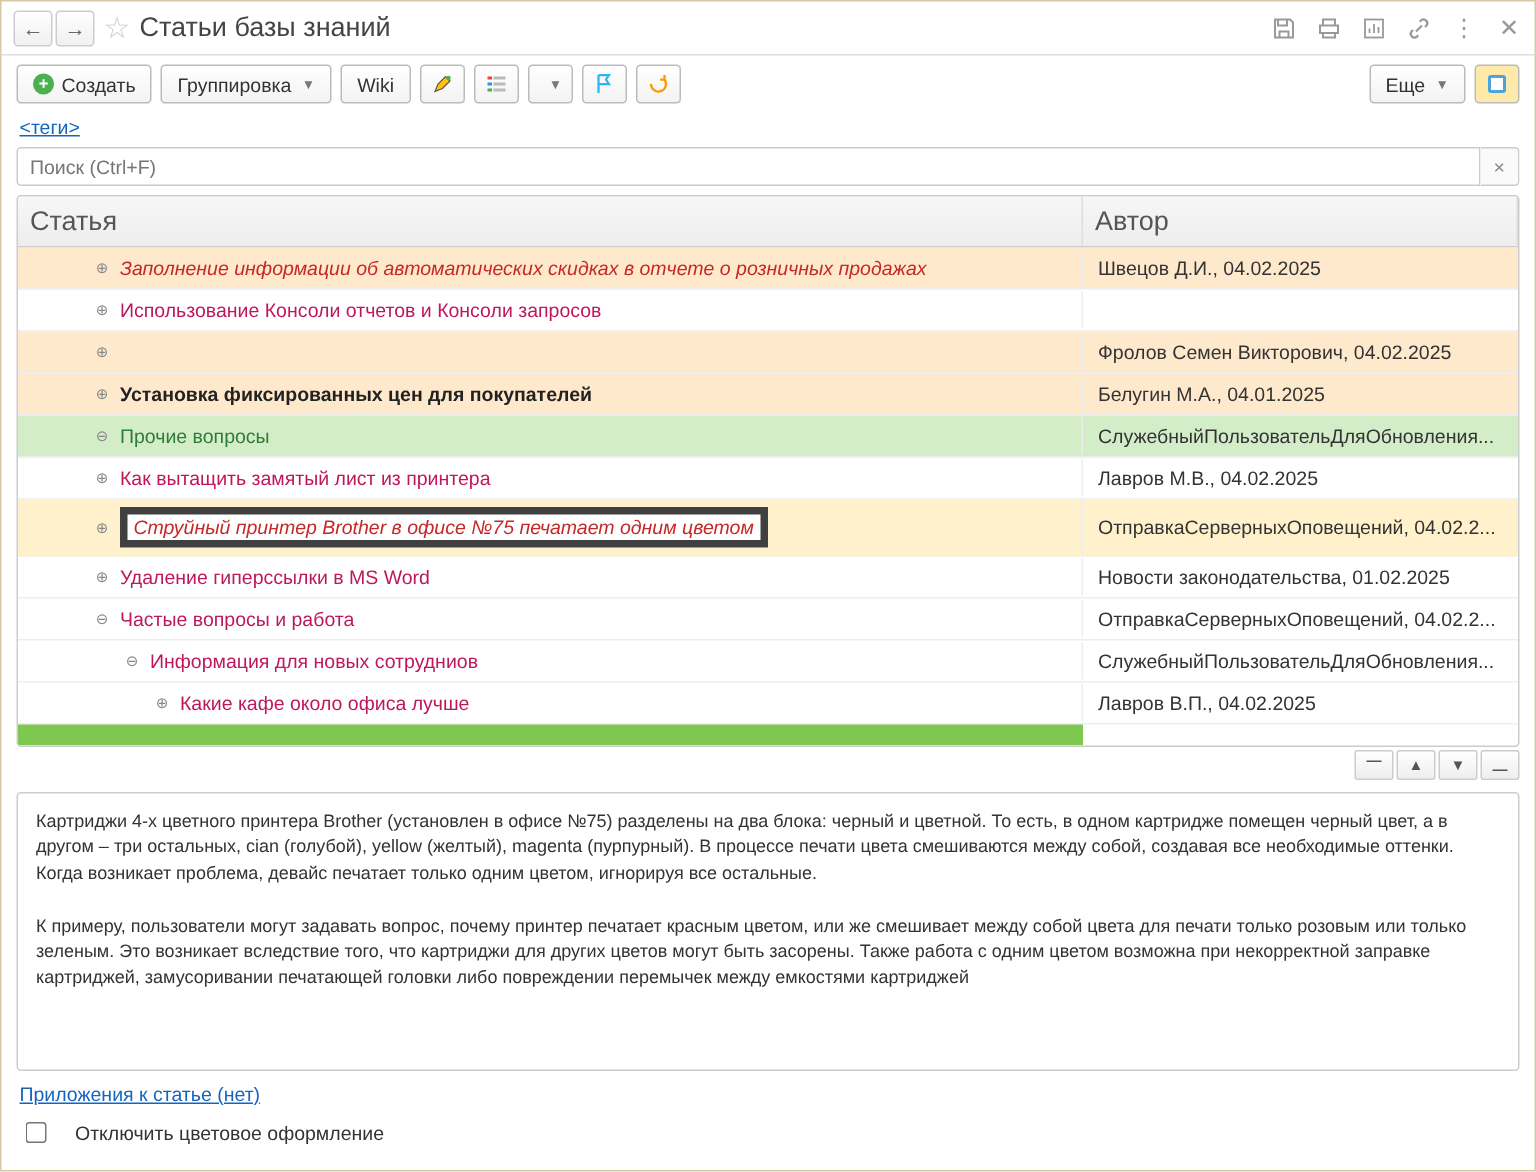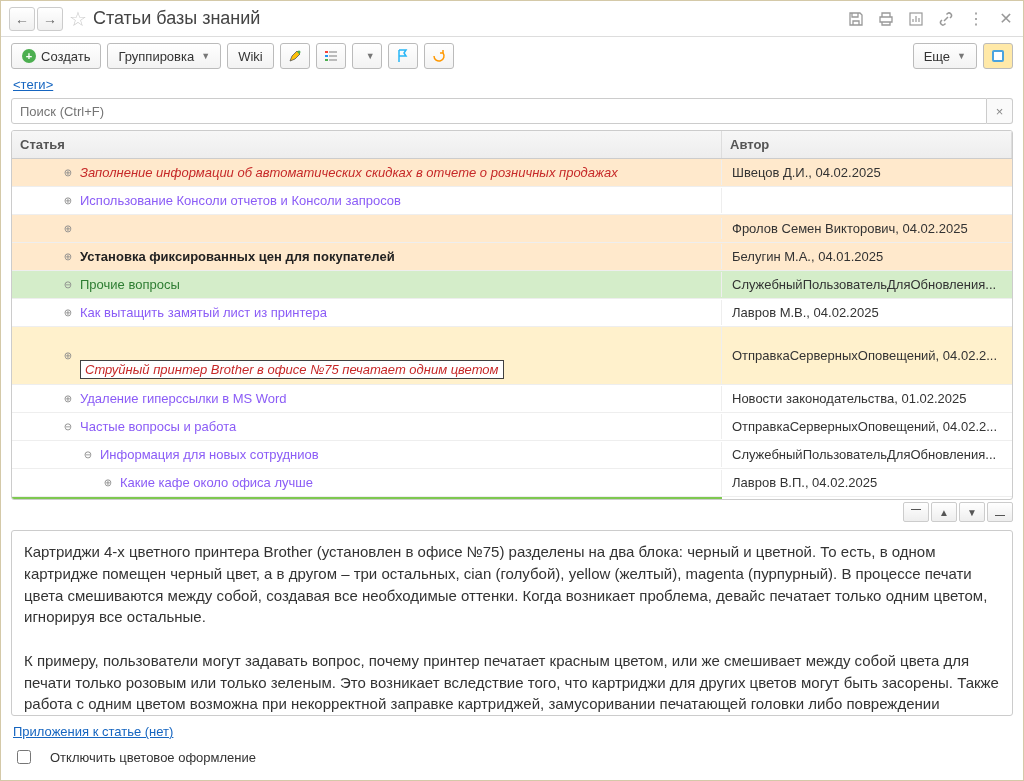--- a/index.html
+++ b/index.html
@@ -92,24 +92,23 @@
     border-radius:3px;
     overflow:hidden;
   }
   .grid-header {
     display:flex;
     background: linear-gradient(#f7f7f7,#ededed);
     border-bottom:1px solid #ccc;
   }
   .gh-cell {
     padding:6px 8px;
-    font-size:13px;
+    font-size:18px;
     color:#555;
     border-right:1px solid #ddd;
-    font-weight:bold;
   }
   .col-article { flex: 0 0 710px; }
   .col-author { flex: 1; }
   .grid-body { max-height: 340px; overflow-y:auto; position:relative;}
   .row {
     display:flex;
     border-bottom:1px solid #eee;
     min-height:28px;
     align-items:center;
   }
@@ -122,26 +121,25 @@
   .indent-2 .exp-wrap { padding-left: 62px; }
   .indent-3 .exp-wrap { padding-left: 82px; }
   .exp-wrap { display:flex; align-items:center; gap:6px; width:100%;}
   .row.bg-peach { background:#ffe9cc; }
   .row.bg-green { background:#d4edc9; }
   .row.bg-yellow { background:#fff1cc; }
   .txt-red-italic { color:#c62828; font-style:italic; }
   .txt-red-italic-bold { color:#c62828; font-style:italic; font-weight:bold;}
   .txt-bold { font-weight:bold; color:#222;}
   .txt-green-italic { color:#2e7d32; }
-  .txt-normal { color:#8b5cf6; }
+  .txt-normal { color:#be185d; }
   .sel-box {
-    border:1px solid #404040;
+    border:5px solid #404040;
     padding:1px 4px;
     background:#fff;
-    margin-top:28px;
   }
   .bottom-scroll {
     height:14px;
     background:#7ec850;
     margin: 0;
     width: 710px;
   }
   .nav-arrows {
     display:flex; justify-content:flex-end; gap:2px;
     padding:2px 10px 4px 10px;
@@ -152,21 +150,21 @@
     display:flex;align-items:center;justify-content:center;
     font-size:10px;color:#555;cursor:pointer;
   }
   .content-pane {
     margin: 4px 10px 6px 10px;
     border:1px solid #ccc;
     border-radius:3px;
     padding:10px 12px;
     height: 186px;
     overflow-y:auto;
-    font-size:15px;
+    font-size:12px;
     line-height:1.45;
     color:#333;
   }
   .attach-link {
     color:#1565c0;text-decoration:underline;
     padding:2px 12px;display:inline-block;
   }
   .footer-check {
     padding:6px 12px;display:flex;align-items:center;gap:16px;
     font-size:13px;color:#333;

